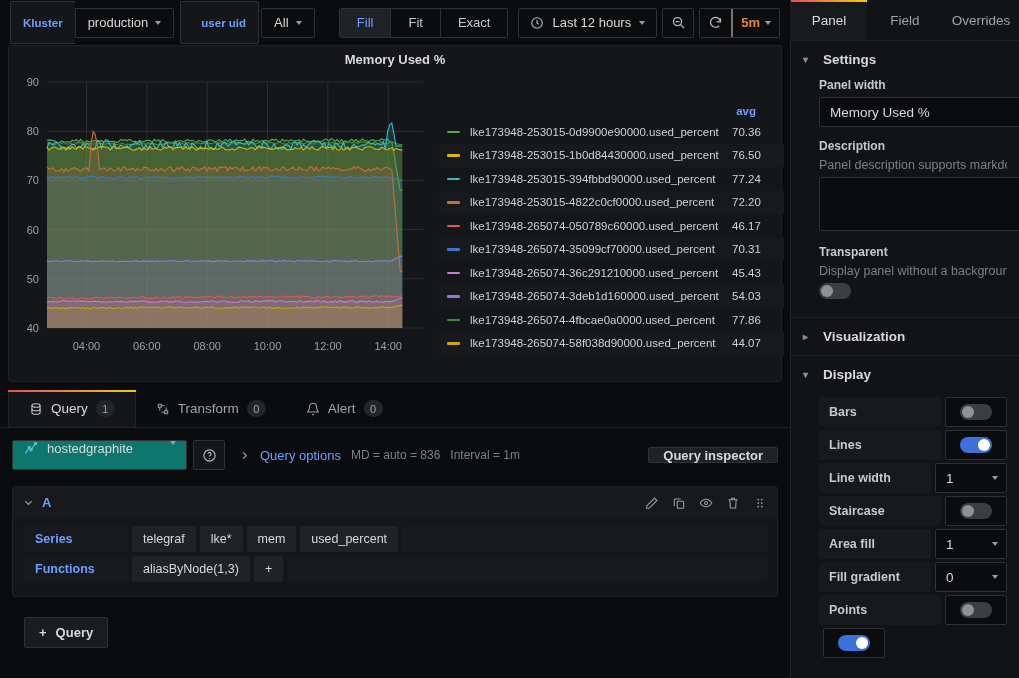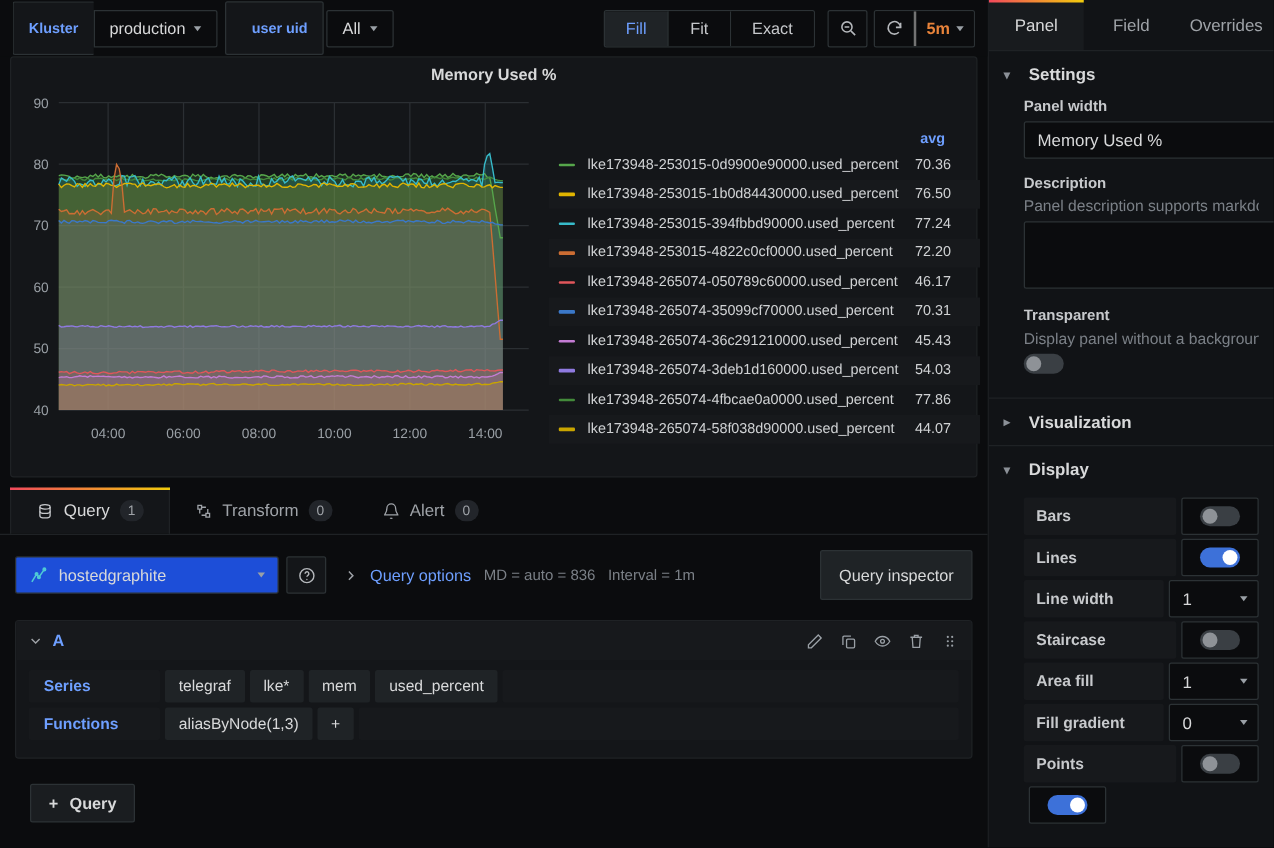--- a/index.html
+++ b/index.html
@@ -99,33 +99,33 @@
                  border-left: 1px solid #1f2225; border-right: 1px solid #1f2225; }
   .etab.active::before { content: ""; position: absolute; left: -1px; right: -1px; top: 0;
                          height: 2px; background: linear-gradient(90deg,#f2495c,#f2cc0c); }
   .cnt { background: #22252a; border-radius: 9px; min-width: 19px; height: 17px;
          font-size: 11px; color: #9fa3a8; display: flex; align-items: center;
          justify-content: center; padding: 0 5px; }
 
   
   .qe { padding: 12px 12px 0 12px; flex: 1; }
   .qe-row { display: flex; align-items: center; gap: 6px; }
-  .ds-picker { width: 211px; height: 30px; background: #1d4ed8; border: 1px solid #2c3235;
-               border-radius: 2px; display: flex; align-items: center; gap: 9px;
+  .ds-picker { width: 175px; height: 30px; background: #0f766e; border: 1px solid #2c3235;
+               border-radius: 2px; display: flex; gap: 9px;
                padding: 0 10px; font-size: 13px; cursor: pointer; }
   .ds-picker .nm { flex: 1; }
   .help-btn { width: 32px; height: 30px; background: #141619; border: 1px solid #2c3235;
               border-radius: 2px; display: flex; align-items: center; justify-content: center;
               cursor: pointer; }
   .qopt-bar { flex: 1; height: 30px; display: flex; align-items: center; gap: 10px;
               font-size: 13px; padding-left: 8px; }
   .qopt-link { color: #6e9fff; cursor: pointer; font-weight: 500; }
   .qopt-meta { color: #7b8087; font-size: 12px; }
-  .qi-btn { height: 40px; background: #1f2326; border: 1px solid #2c3235;
-            border-radius: 2px; color: #d8d9da; font-size: 13px; font-weight: 400;
+  .qi-btn { height: 16px; background: #1f2326; border: 1px solid #2c3235;
+            border-radius: 2px; color: #d8d9da; font-size: 13px; font-weight: 700;
             padding: 0 14px; display: flex; align-items: center; cursor: pointer; }
 
   .query-card { margin-top: 16px; background: #141619; border: 1px solid #1f2225;
                 border-radius: 3px; }
   .qc-head { height: 31px; display: flex; align-items: center; gap: 8px;
              padding: 0 10px; background: #17191c; }
   .qc-ref { color: #6e9fff; font-size: 13px; font-weight: 600; }
   .qc-actions { margin-left: auto; display: flex; gap: 13px; align-items: center; }
   .qc-body { padding: 8px 10px 10px 10px; }
   .qrow { display: flex; align-items: stretch; margin-bottom: 4px; }
@@ -215,20 +215,28 @@
       </div>
 
       <div class="tb-spacer"></div>
 
       <div class="seg-group">
         <div class="seg active">Fill</div>
         <div class="seg">Fit</div>
         <div class="seg">Exact</div>
       </div>
 
+      <div class="time-picker">
+        <svg width="14" height="14" viewBox="0 0 24 24" fill="none" stroke="#b5b8bc" stroke-width="2">
+          <circle cx="12" cy="12" r="9"></circle>
+            <path d="M12 7v5l3 2"></path>
+        </svg>
+        <span>Last 12 hours</span>
+        <i class="caret"></i>
+      </div>
 
       <div class="icon-btn">
         <svg width="15" height="15" viewBox="0 0 24 24" fill="none" stroke="#b5b8bc" stroke-width="2">
           <circle cx="10.5" cy="10.5" r="6.5"></circle>
             <path d="M15.5 15.5L21 21M7.5 10.5h6"></path>
         </svg>
       </div>
 
       <div class="refresh-group">
         <div class="rg-part">

